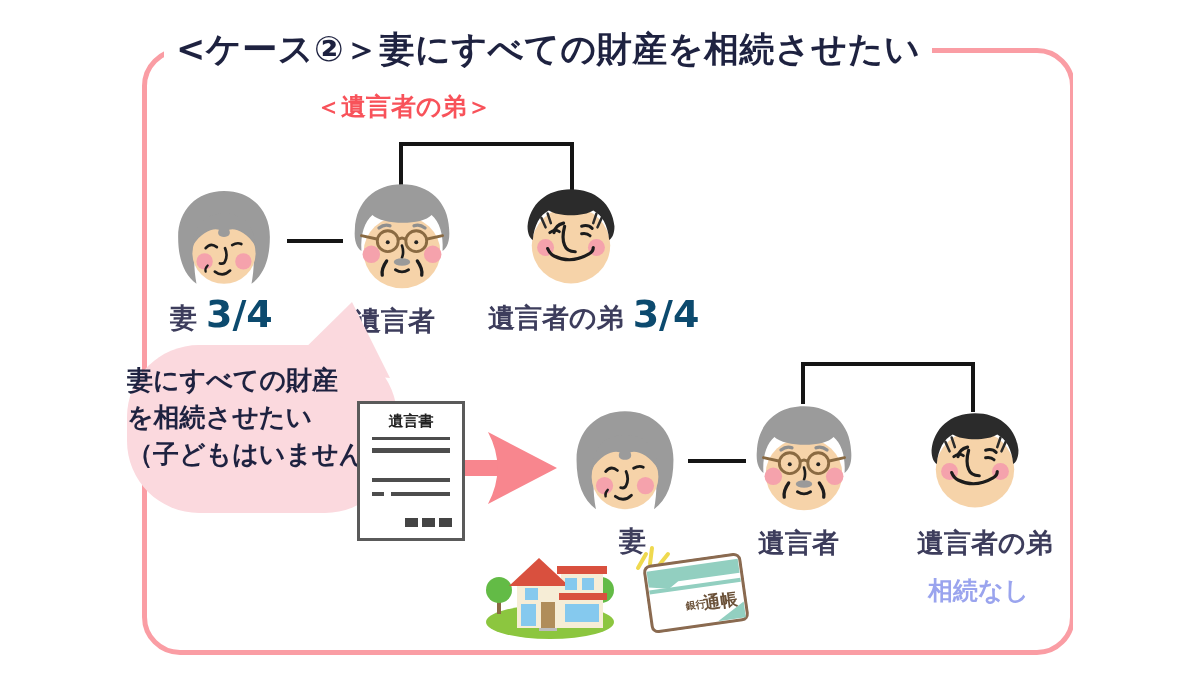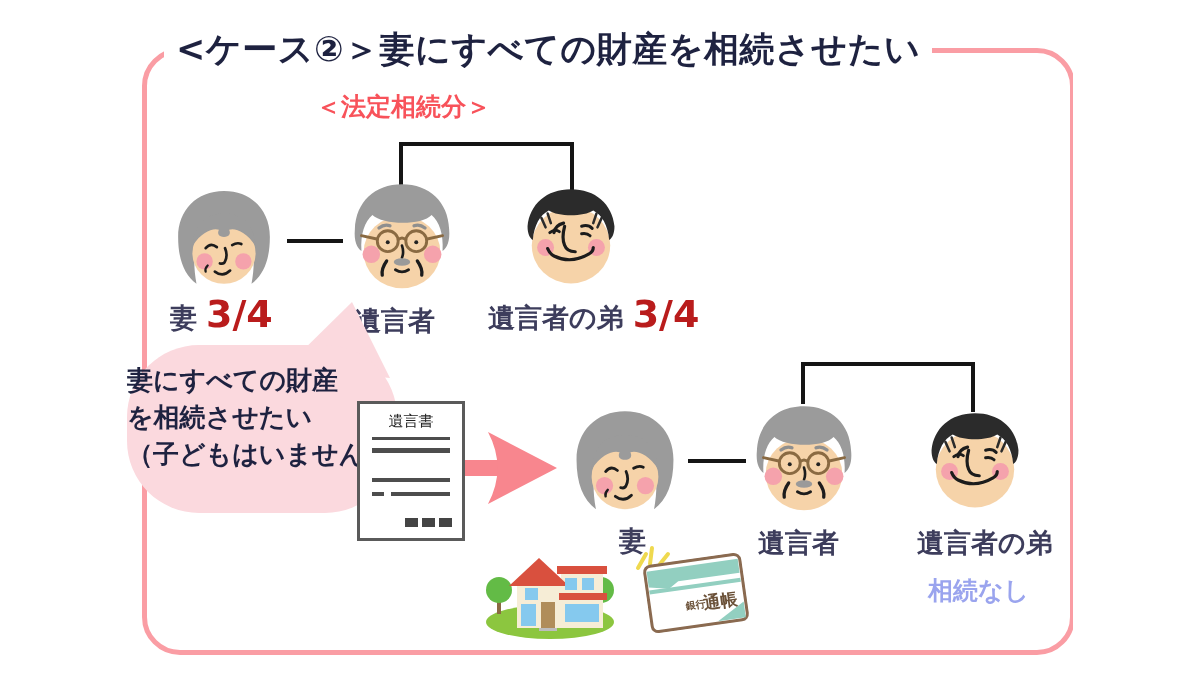--- a/index.html
+++ b/index.html
@@ -7,43 +7,43 @@
           font-family:"DejaVu Sans","Liberation Sans",sans-serif;}
   .abs{position:absolute;}
   
   .frame{left:142px;top:48px;width:933px;height:607px;border:5px solid #FA9DA4;border-radius:38px;box-sizing:border-box;}
   .page-title{left:164px;top:26px;font-size:35px;font-weight:900;color:#1E2240;background:#fff;padding:0 12px;letter-spacing:.5px;z-index:3;white-space:nowrap;}
   .legal-share{left:316px;top:90px;font-size:25px;font-weight:800;color:#F8525A;white-space:nowrap;}
   
   .kline{background:#151515;}
   
   .name-label{font-size:27px;font-weight:700;color:#3D3D5C;white-space:nowrap;}
-  .share-label{font-size:38px;font-weight:800;color:#b91c1c;white-space:nowrap;line-height:1;}
+  .share-label{font-size:38px;font-weight:800;color:#0c4a6e;white-space:nowrap;line-height:1;}
   .label-row{display:flex;align-items:baseline;gap:9px;}
   .no-inherit{font-size:25px;font-weight:800;color:#9AA4EE;white-space:nowrap;}
   
   .bubble{left:127px;top:345px;width:270px;height:168px;background:#FBD9DE;border-radius:72px;z-index:1;}
   .bubble-text{left:127px;top:362px;width:270px;font-size:26px;line-height:1.42;font-weight:800;color:#1E2240;z-index:2;}
   
   .will-doc{left:357px;top:401px;width:108px;height:140px;background:#fff;border:3px solid #5a5a5a;box-sizing:border-box;z-index:2;}
-  .will-title{position:absolute;top:8px;left:0;width:100%;text-align:center;font-size:15px;font-weight:400;color:#222;}
+  .will-title{position:absolute;top:8px;left:0;width:100%;text-align:center;font-size:15px;font-weight:700;color:#222;}
   .wline{position:absolute;background:#4d4d4d;}
   .will-sq{position:absolute;bottom:11px;width:13px;height:9px;background:#444;}
   svg{display:block;}
 </style>
 </head>
 <body>
 
 <div id="canvas">
 
   <div class="abs frame"></div>
 
   <div class="abs page-title">&lt;ケース②＞妻にすべての財産を相続させたい</div>
 
-  <div class="abs legal-share">＜法定相続分＞</div>
+  <div class="abs legal-share">＜遺言者の弟＞</div>
 
   <div class="abs kline" style="left:399px;top:142px;width:175px;height:4px;"></div>
   <div class="abs kline" style="left:399px;top:142px;width:4px;height:44px;"></div>
   <div class="abs kline" style="left:570px;top:142px;width:4px;height:50px;"></div>
 
   <div class="abs kline" style="left:287px;top:239px;width:56px;height:4px;"></div>
 
   <div class="abs" style="left:173px;top:188px;width:102px;height:106px;">
     <svg viewBox="0 0 100 104" width="102" height="106">
       <path d="M50,3 C23,3 5,22 5,48 C5,70 11,85 23,94 C20,77 20,64 24,54 L76,54 C80,64 80,77 77,94 C89,85 95,70 95,48 C95,22 77,3 50,3 Z" fill="#9B9B9B"></path>

